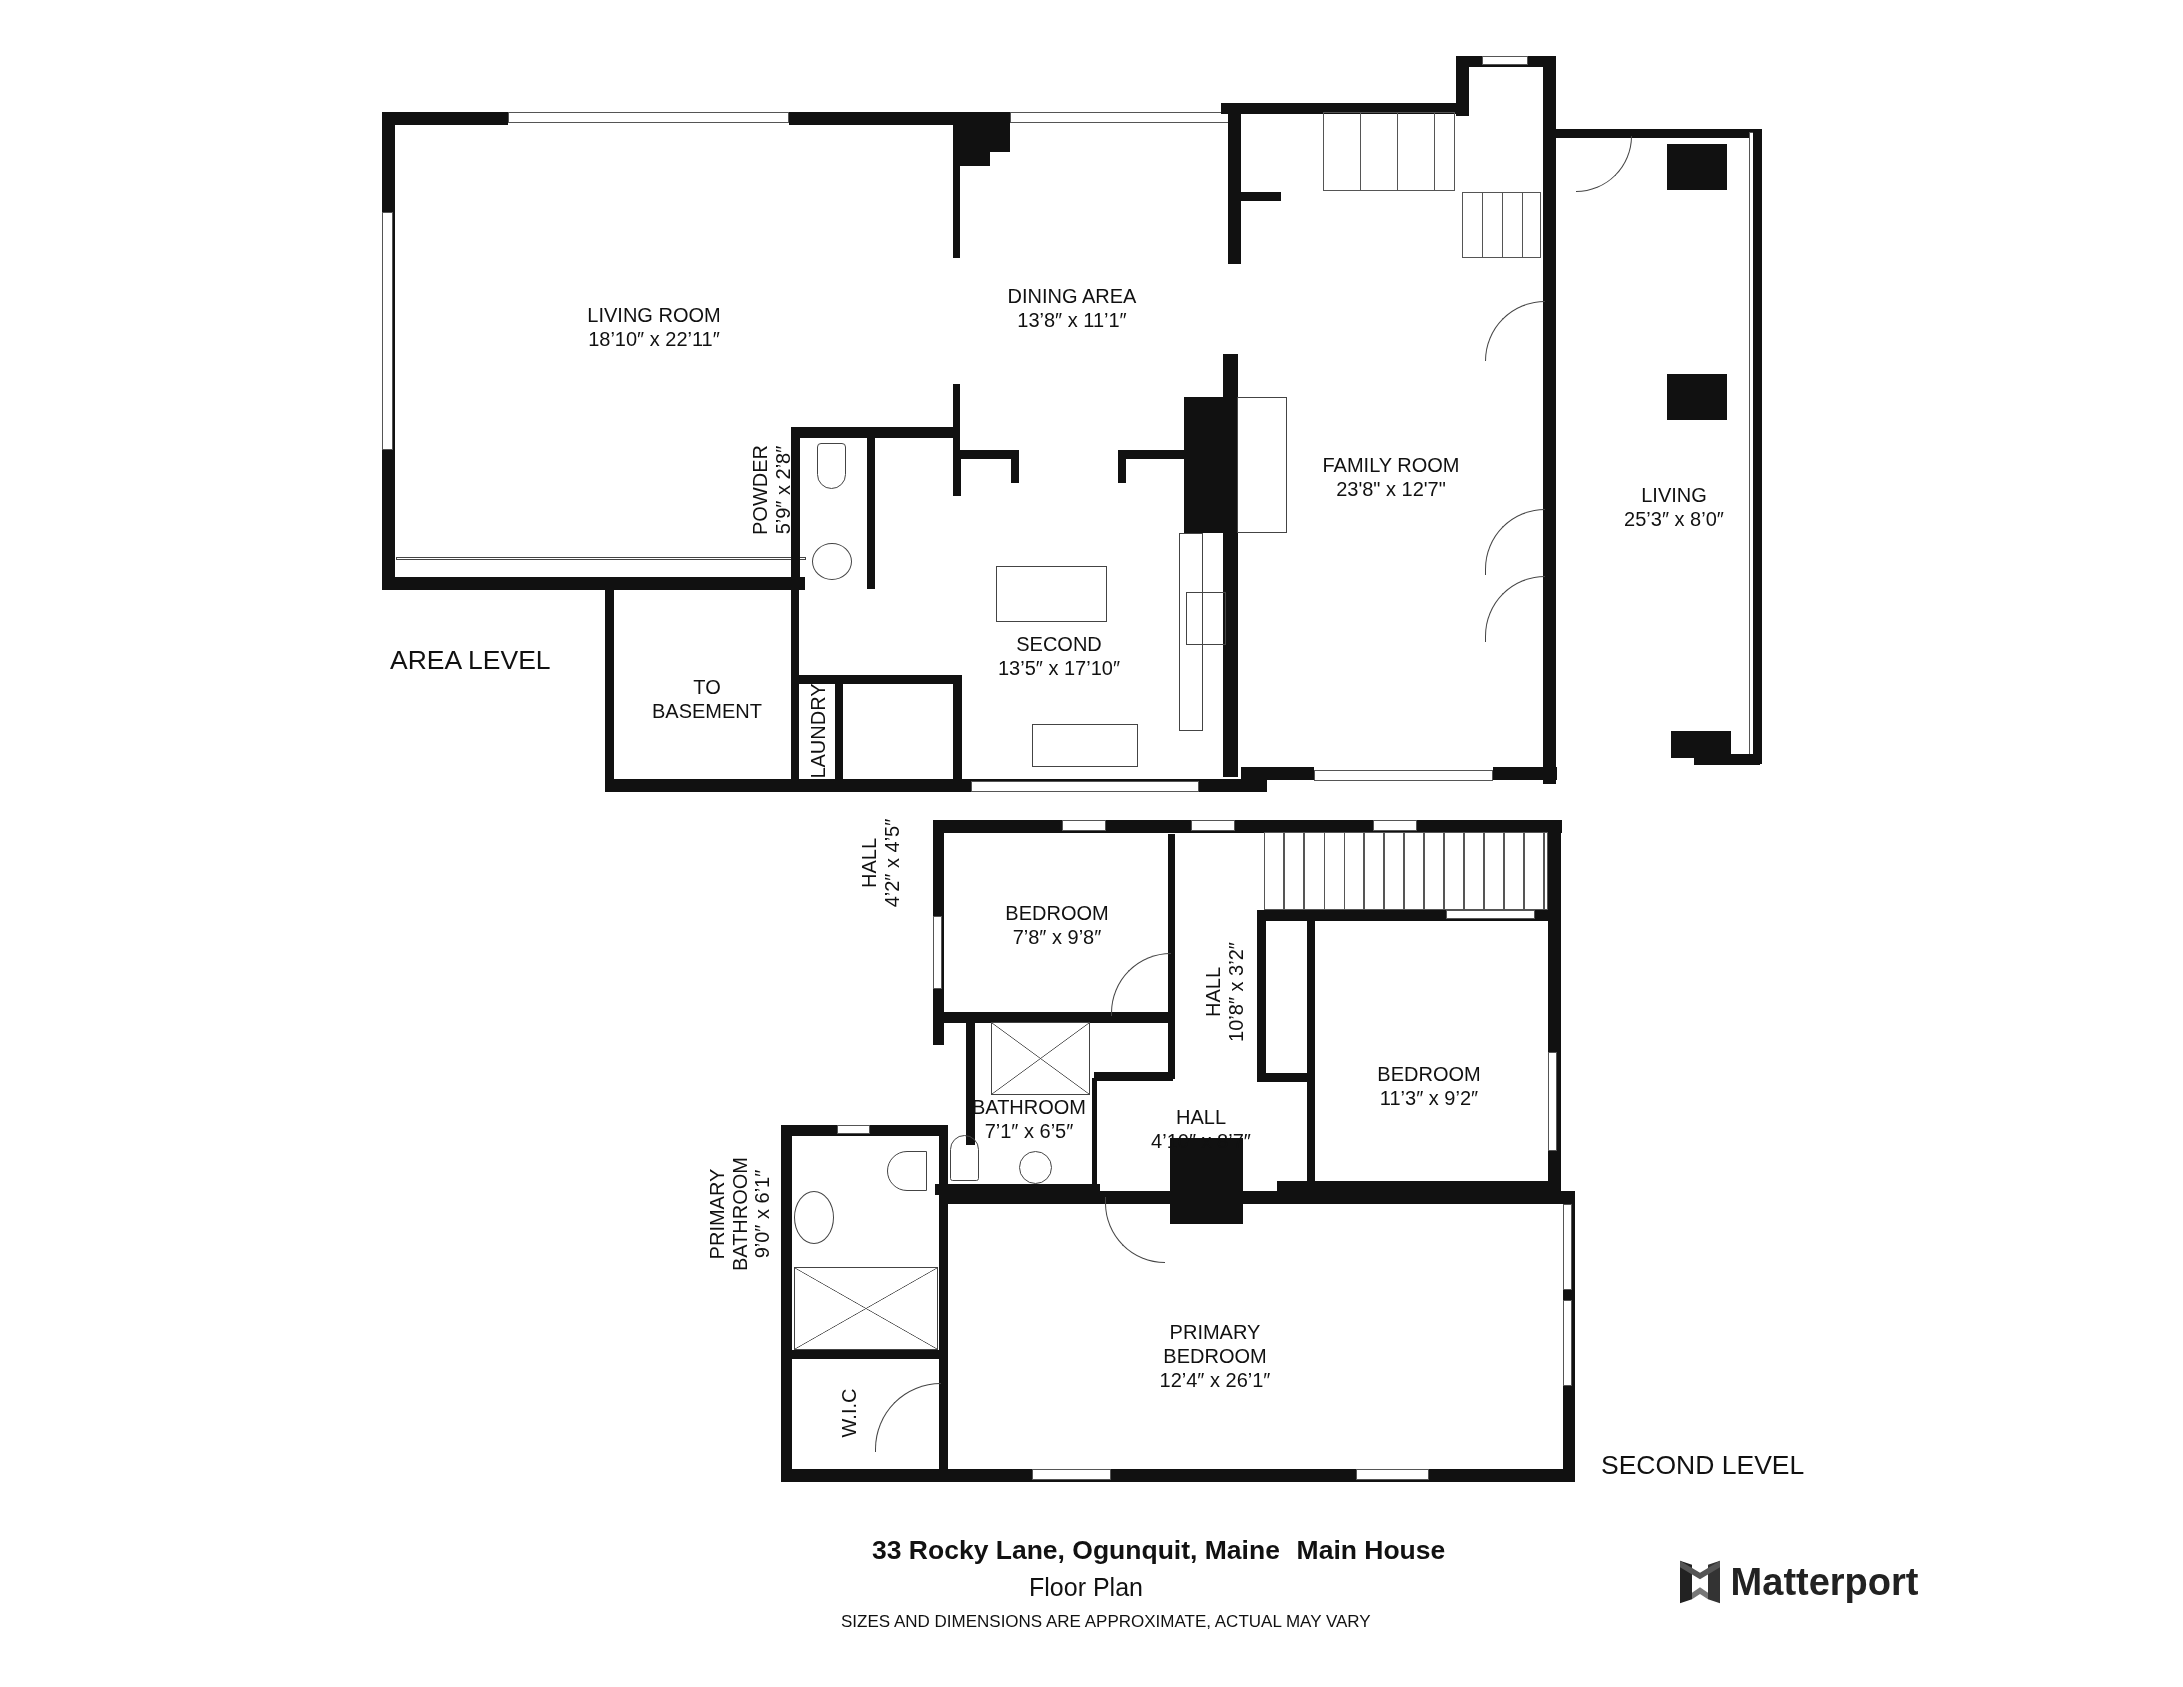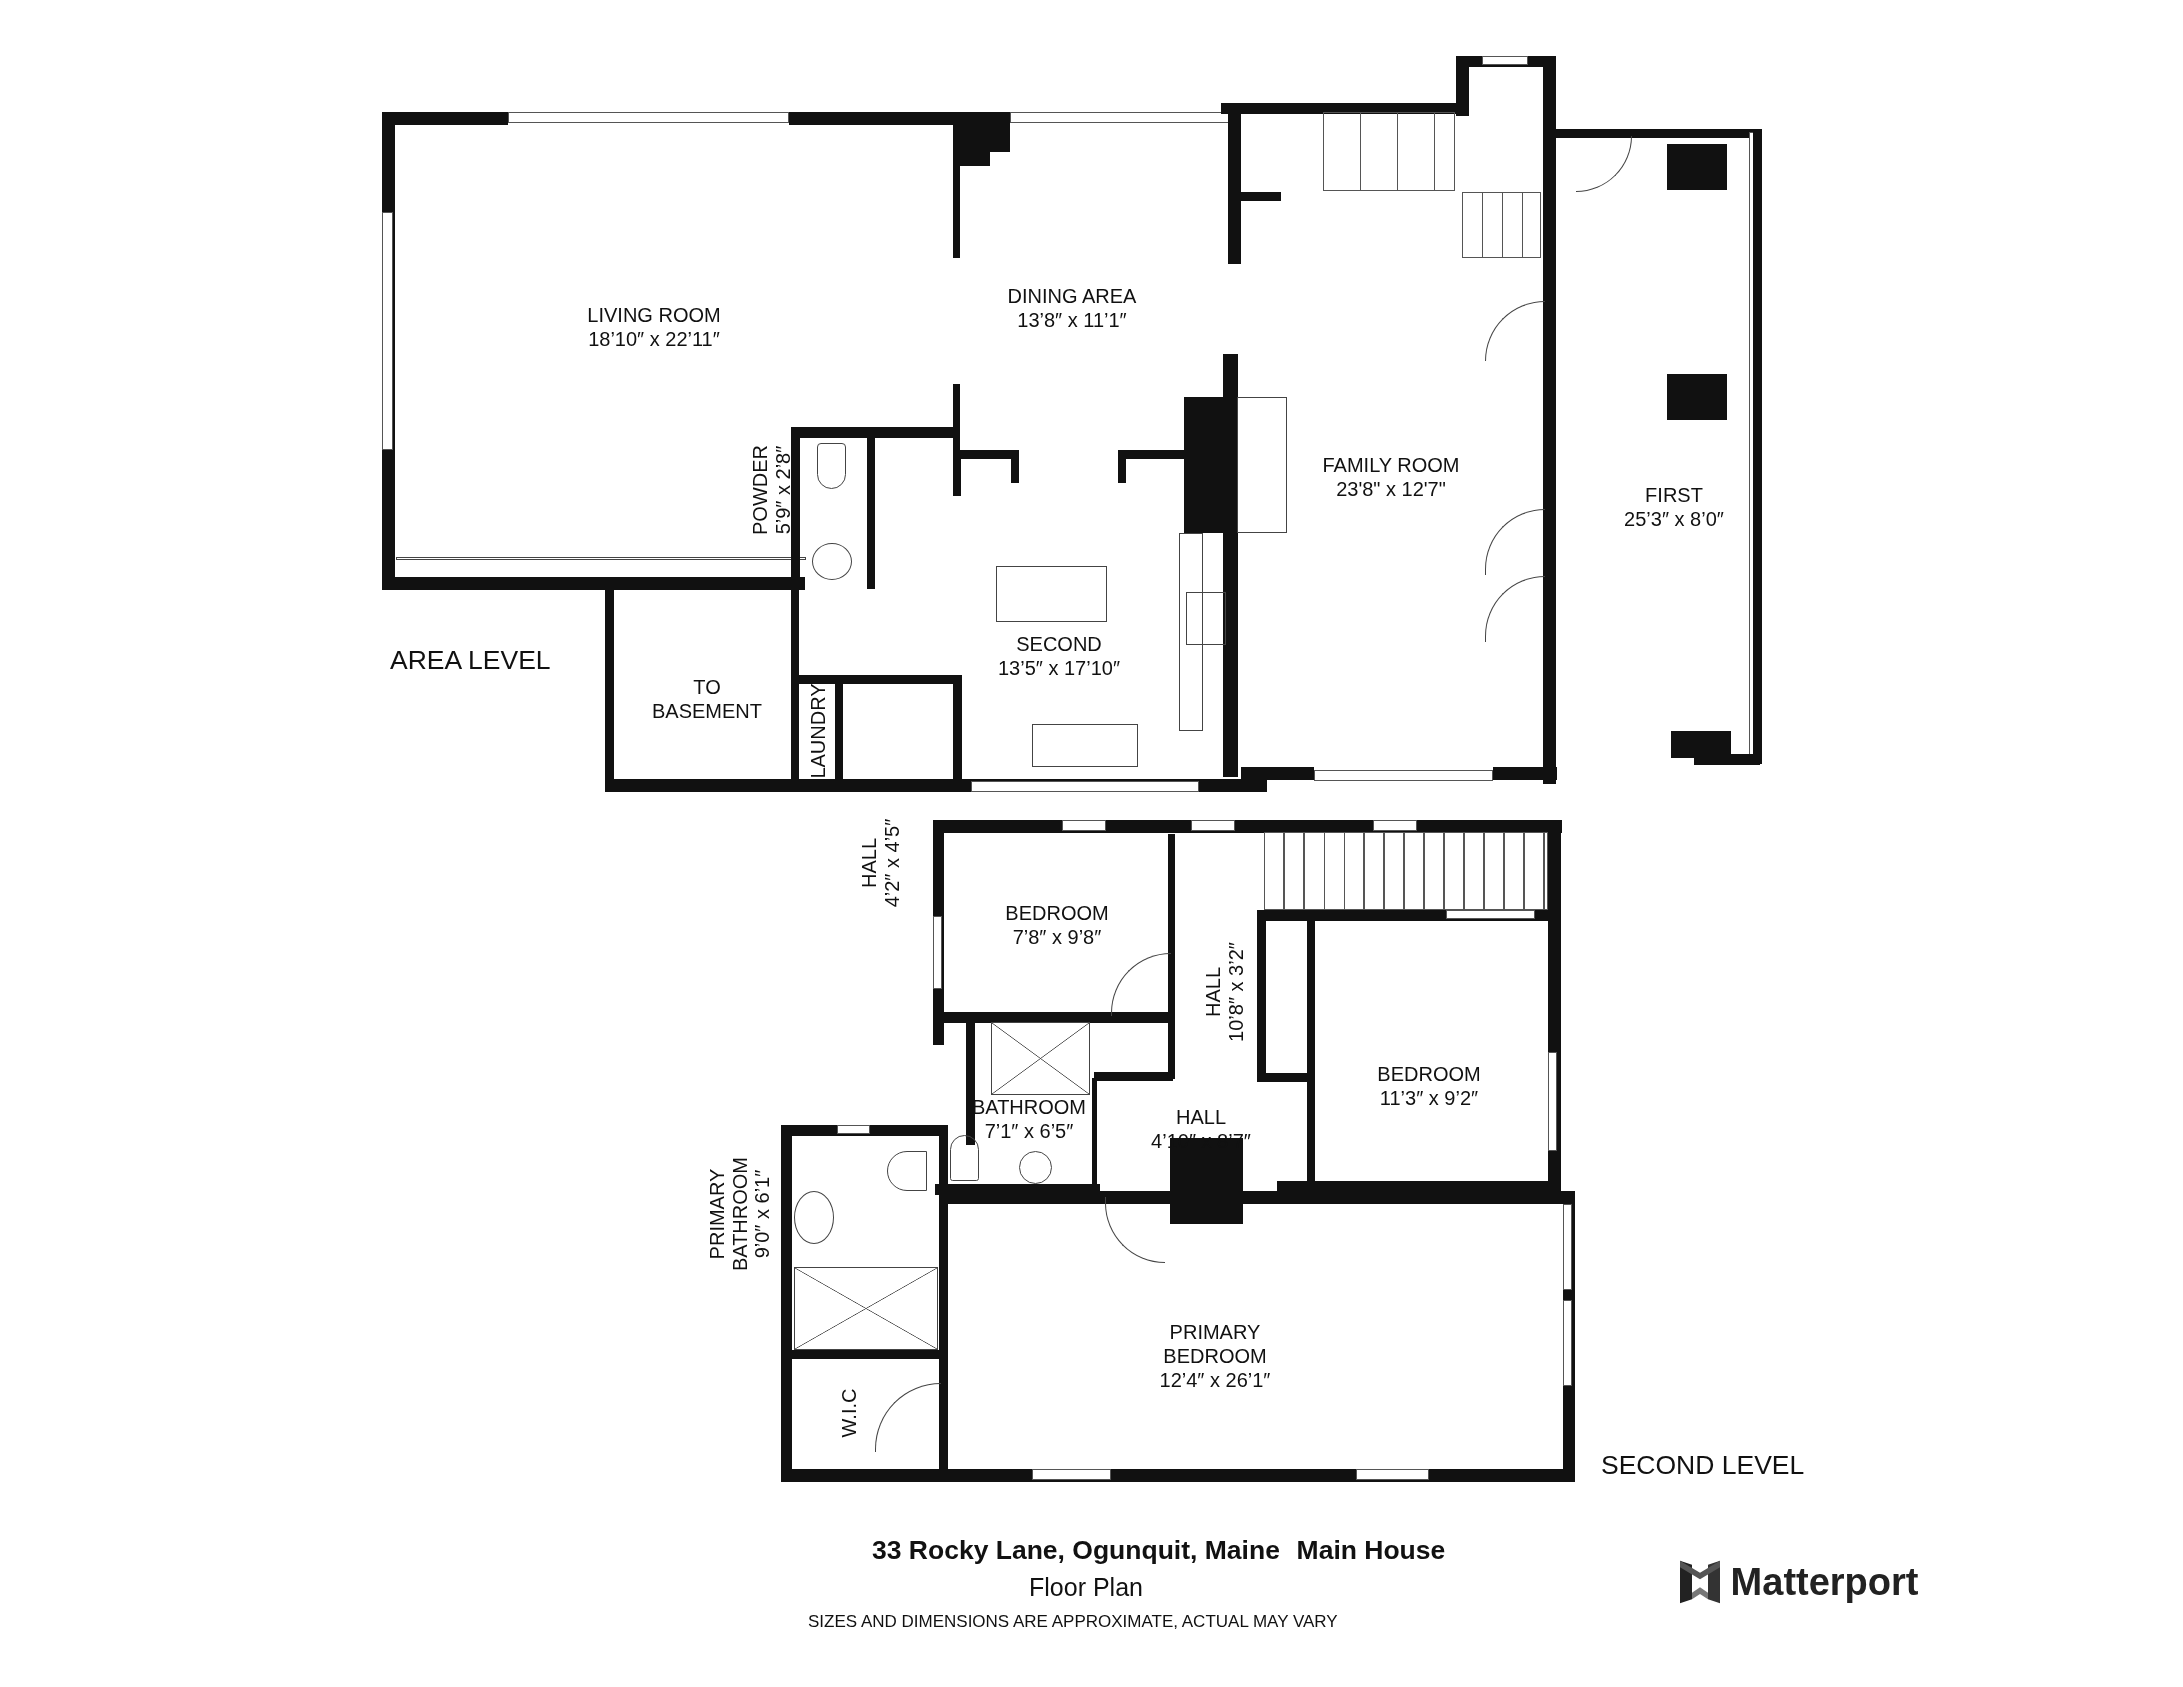--- a/index.html
+++ b/index.html
@@ -17,21 +17,21 @@
   .stairs { position:absolute; box-sizing:border-box; border:1.3px solid #555;
     background-image: repeating-linear-gradient(90deg, transparent 0 36px, #555 36px 37px); }
   .stairs2 { position:absolute; box-sizing:border-box; border:1.3px solid #555;
     background-image: repeating-linear-gradient(90deg, transparent 0 18.5px, #555 18.5px 20px); }
   .shower { position:absolute; border:1.3px solid #444; box-sizing:border-box;
     background:
       linear-gradient(to top right, transparent calc(50% - 0.7px), #444 50%, transparent calc(50% + 0.7px)),
       linear-gradient(to bottom right, transparent calc(50% - 0.7px), #444 50%, transparent calc(50% + 0.7px)); }
   .footer-title { position:absolute; font-size:26.5px; font-weight:bold; white-space:nowrap; }
   .footer-sub { position:absolute; font-size:25px; white-space:nowrap; }
-  .footer-note { position:absolute; font-size:17px; white-space:nowrap; }
+  .footer-note { position:absolute; font-size:17px; white-space:nowrap;margin-left:33px; }
   .logo { position:absolute; display:flex; align-items:center; gap:10.6px; }
   .logo-text { font-size:38px; font-weight:bold; color:#222; }
 </style>
 </head>
 <body>
 
 <div>
 
   <div class="wall" style="left:382px;top:112px;width:13.2px;height:476px;"></div>
   <div class="wall" style="left:382px;top:112px;width:126px;height:13.2px;"></div>
@@ -107,21 +107,21 @@
 </div>
 <div class="label" style="left:1072px;top:284px;">
   <span class="name">DINING AREA</span>
   <span class="dim">13’8″ x 11’1″</span>
 </div>
 <div class="label" style="left:1391px;top:453px;">
   <span class="name">FAMILY ROOM</span>
   <span class="dim">23'8" x 12'7"</span>
 </div>
 <div class="label" style="left:1674px;top:483px;">
-  <span class="name">FIRST</span>
+  <span class="name">LIVING</span>
   <span class="dim">25’3″ x 8’0″</span>
 </div>
 <div class="vlabel" style="left:771px;top:490px;">
   <span>POWDER</span>
   <span>5’9″ x 2’8″</span>
 </div>
 <div class="label" style="left:1059px;top:632px;">
   <span class="name">SECOND</span>
   <span class="dim">13’5″ x 17’10″</span>
 </div>

